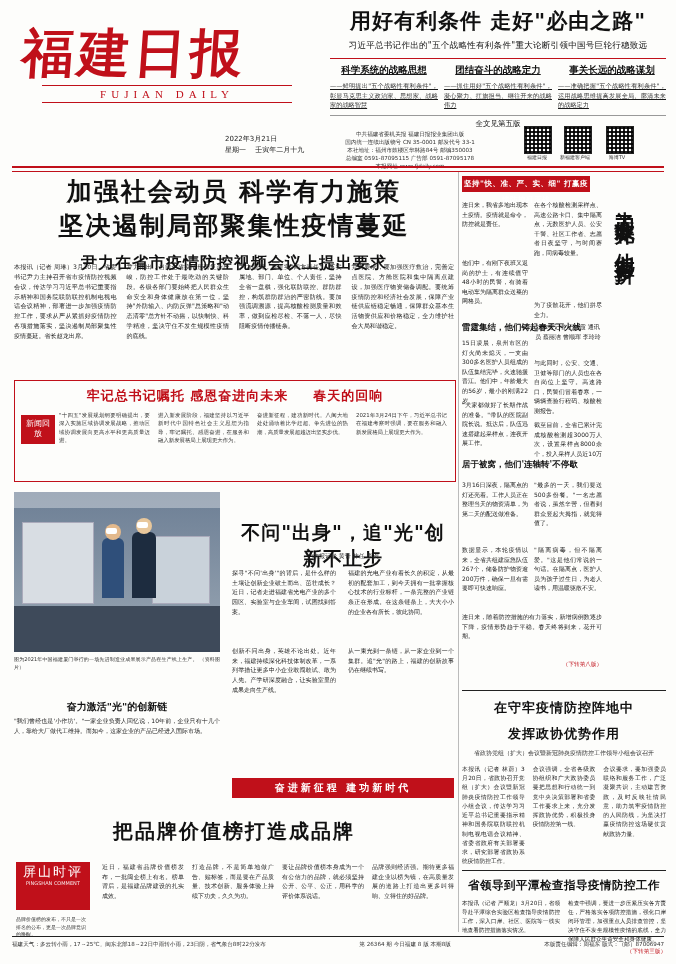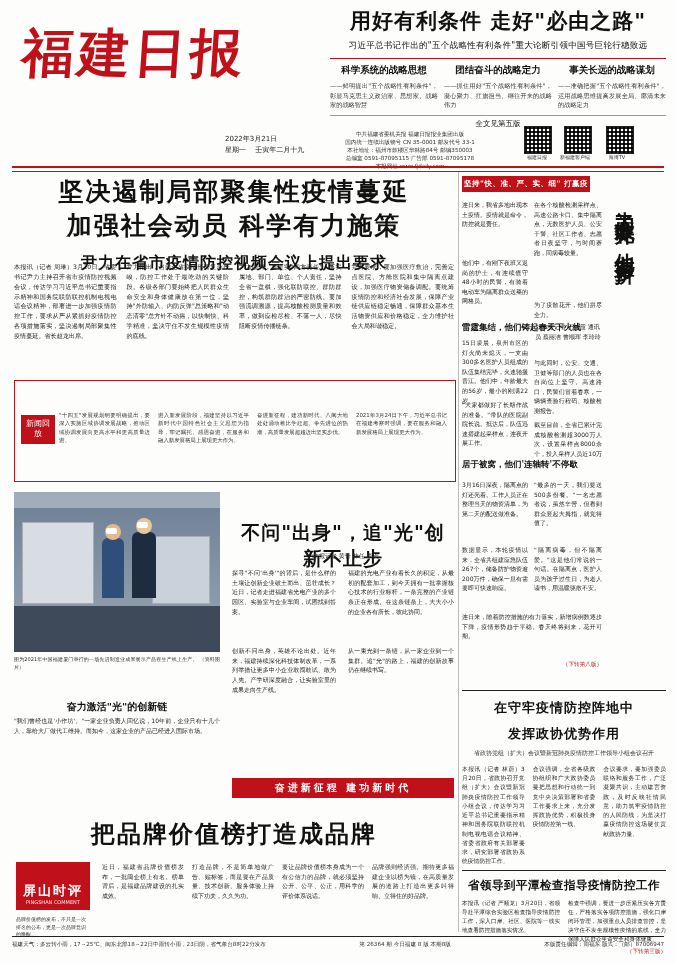--- a/index.html
+++ b/index.html
@@ -18,21 +18,21 @@
   .qr{position:absolute;width:26px;height:26px;background:
       repeating-linear-gradient(0deg,#222 0 2px,#fff 2px 4px),
       repeating-linear-gradient(90deg,#222 0 2px,transparent 2px 4px);
       background-blend-mode:multiply;border:1px solid #222;}
   .qr-label{position:absolute;font-size:5px;text-align:center;width:34px;color:#333;}
 
   .head-right{position:absolute;left:330px;top:8px;width:336px;}
   .hr-title{font-family:"DejaVu Serif",serif;font-size:21px;font-weight:bold;letter-spacing:1px;color:#111;text-align:center;line-height:1.25;}
   .hr-sub{font-size:8.5px;text-align:center;margin-top:6px;color:#111;letter-spacing:.3px;}
   .hr-rule{border-top:1px solid #c0101a;margin:6px 0 5px;}
-  .hr-cols{display:flex;gap:6px;}
+  .hr-cols{display:flex;gap:6px;text-decoration:underline;}
   .hr-col{flex:1;}
   .hr-col h4{font-size:9.5px;font-weight:bold;text-align:center;margin:0 0 4px;color:#111;}
   .hr-col p{font-size:6.2px;line-height:1.5;margin:0;color:#333;text-align:justify;}
   .hr-foot{text-align:center;font-size:7.5px;margin-top:6px;color:#111;border-top:1px solid #999;padding-top:3px;}
 
   .double-rule{position:absolute;left:12px;width:652px;border-top:2px solid #c0101a;border-bottom:1px solid #c0101a;height:3px;}
 
   
   .lead{position:absolute;left:14px;top:175px;width:440px;text-align:center;}
   .lead h1{font-family:"DejaVu Serif",serif;font-size:25px;font-weight:bold;letter-spacing:2px;margin:0;line-height:1.35;color:#111;}
@@ -64,24 +64,24 @@
   
   .h-quote{position:absolute;left:232px;top:520px;width:222px;text-align:center;font-family:"DejaVu Serif",serif;font-size:19px;font-weight:bold;color:#111;letter-spacing:1px;}
   .byline{position:absolute;left:232px;top:552px;width:222px;font-size:6px;text-align:center;color:#333;}
   .c2{position:absolute;top:568px;font-size:6px;line-height:1.62;text-align:justify;color:#222;}
 
   .subhead{position:absolute;font-family:"DejaVu Serif",serif;font-size:10px;font-weight:bold;color:#111;}
 
   .redstrip{position:absolute;left:232px;top:778px;width:222px;height:20px;background:#c0101a;color:#fff;font-size:10px;font-weight:bold;text-align:center;line-height:20px;letter-spacing:3px;}
 
   
-  .brand-h{position:absolute;left:14px;top:818px;width:440px;text-align:center;font-family:"DejaVu Serif",serif;font-size:24px;font-weight:bold;letter-spacing:2px;color:#111;}
+  .brand-h{position:absolute;left:14px;top:818px;width:440px;text-align:center;font-family:"DejaVu Serif",serif;font-size:20px;font-weight:bold;letter-spacing:2px;color:#111;}
   .brand-by{position:absolute;left:14px;top:846px;width:440px;text-align:center;font-size:7px;color:#333;}
   .pingshan{position:absolute;left:16px;top:862px;width:74px;height:48px;background:#c0101a;color:#fff;text-align:center;}
-  .pingshan .t{font-family:"DejaVu Serif",serif;font-size:13px;font-weight:bold;letter-spacing:2px;padding-top:21px;line-height:1.2;}
+  .pingshan .t{font-family:"DejaVu Serif",serif;font-size:13px;font-weight:normal;letter-spacing:2px;padding-top:2px;line-height:1.2;}
   .pingshan .s{font-size:5px;opacity:.9;}
   .brand-note{position:absolute;left:16px;top:916px;width:74px;font-size:5px;line-height:1.5;color:#333;}
   .rbanner{position:absolute;left:462px;top:176px;width:128px;height:16px;background:#c0101a;color:#fff;font-size:7.5px;font-weight:bold;text-align:center;line-height:16px;letter-spacing:.5px;}
   .vtitle{position:absolute;left:612px;top:196px;width:54px;text-align:center;}
   .vtitle .vl{font-family:"DejaVu Serif",serif;font-size:20px;font-weight:bold;color:#111;letter-spacing:3px;line-height:1.25;}
   .rtext{position:absolute;font-size:6px;line-height:1.6;text-align:justify;color:#222;}
   .rsub{position:absolute;font-size:8.5px;font-weight:bold;color:#111;font-family:"DejaVu Serif",serif;}
 
   .box2{position:absolute;left:462px;top:690px;width:204px;border-top:1px solid #222;}
   .box2 h3{font-family:"DejaVu Serif",serif;font-size:13px;font-weight:bold;text-align:center;line-height:1.4;margin:8px 0 0;color:#111;letter-spacing:1px;}
@@ -101,20 +101,21 @@
   .vrule{position:absolute;width:0;border-left:1px solid #bbb;}
 </style>
 </head>
 <body>
 
 <div class="page">
 
   <div class="masthead">
     <div class="logo-box">
       <div class="logo-cn">福建日报</div>
+      <div class="logo-en">FUJIAN DAILY</div>
     </div>
 
     <div class="mast-meta">
       <div>2022年3月21日</div>
       <div>星期一 　壬寅年二月十九</div>
     </div>
 
     <div class="mast-center">
       <div>中共福建省委机关报 福建日报报业集团出版</div>
       <div>国内统一连续出版物号 CN 35-0001 邮发代号 33-1</div>
@@ -148,33 +149,38 @@
           <p>——准确把握"五个战略性有利条件"，运用战略思维提高发展全局、廓清未来的战略定力</p>
         </div>
       </div>
       <div class="hr-foot">全文见第五版</div>
     </div>
   </div>
 
   <div class="double-rule" style="top:166px;"></div>
 
   <div class="lead">
+    <h1>加强社会动员  科学有力施策</h1>
     <h1>坚决遏制局部聚集性疫情蔓延</h1>
-    <h1>加强社会动员  科学有力施策</h1>
     <h2>尹力在省市疫情防控视频会议上提出要求</h2>
   </div>
 
   <div class="lead-body">
     <div class="col">本报讯（记者 周琳）3月20日，省委书记尹力主持召开省市疫情防控视频会议，传达学习习近平总书记重要指示精神和国务院联防联控机制电视电话会议精神，部署进一步加强疫情防控工作，要求从严从紧抓好疫情防控各项措施落实，坚决遏制局部聚集性疫情蔓延。省长赵龙出席。</div>
     <div class="col">尹力指出，当前全省疫情形势复杂严峻，防控工作处于最吃劲的关键阶段。各级各部门要始终把人民群众生命安全和身体健康放在第一位，坚持"外防输入、内防反弹"总策略和"动态清零"总方针不动摇，以快制快、科学精准，坚决守住不发生规模性疫情的底线。</div>
     <div class="col">尹力强调，要压实"四方责任"，落实属地、部门、单位、个人责任，坚持全省一盘棋，强化联防联控、群防群控，构筑群防群治的严密防线。要加强流调溯源，提高核酸检测质量和效率，做到应检尽检、不落一人，尽快阻断疫情传播链条。</div>
     <div class="col">尹力要求，要加强医疗救治，完善定点医院、方舱医院和集中隔离点建设，加强医疗物资储备调配。要统筹疫情防控和经济社会发展，保障产业链供应链稳定畅通，保障群众基本生活物资供应和价格稳定，全力维护社会大局和谐稳定。</div>
   </div>
 
   <div class="redbox">
+    <div class="title">
+      <span>牢记总书记嘱托  感恩奋进向未来</span>
+      <span style="color:#c0101a;">　</span>
+      <span>春天的回响</span>
+    </div>
     <div class="tag">新闻回放</div>
     <div class="cols">
       <div>"十四五"发展规划纲要明确提出，要深入实施区域协调发展战略，推动区域协调发展向更高水平和更高质量迈进。</div>
       <div>进入新发展阶段，福建坚持以习近平新时代中国特色社会主义思想为指导，牢记嘱托、感恩奋进，在服务和融入新发展格局上展现更大作为。</div>
       <div>奋进新征程，建功新时代。八闽大地处处涌动着比学赶超、争先进位的热潮，高质量发展超越迈出坚实步伐。</div>
       <div>2021年3月24日下午，习近平总书记在福建考察时强调，要在服务和融入新发展格局上展现更大作为。</div>
     </div>
   </div>
 
   <div class="photo">

